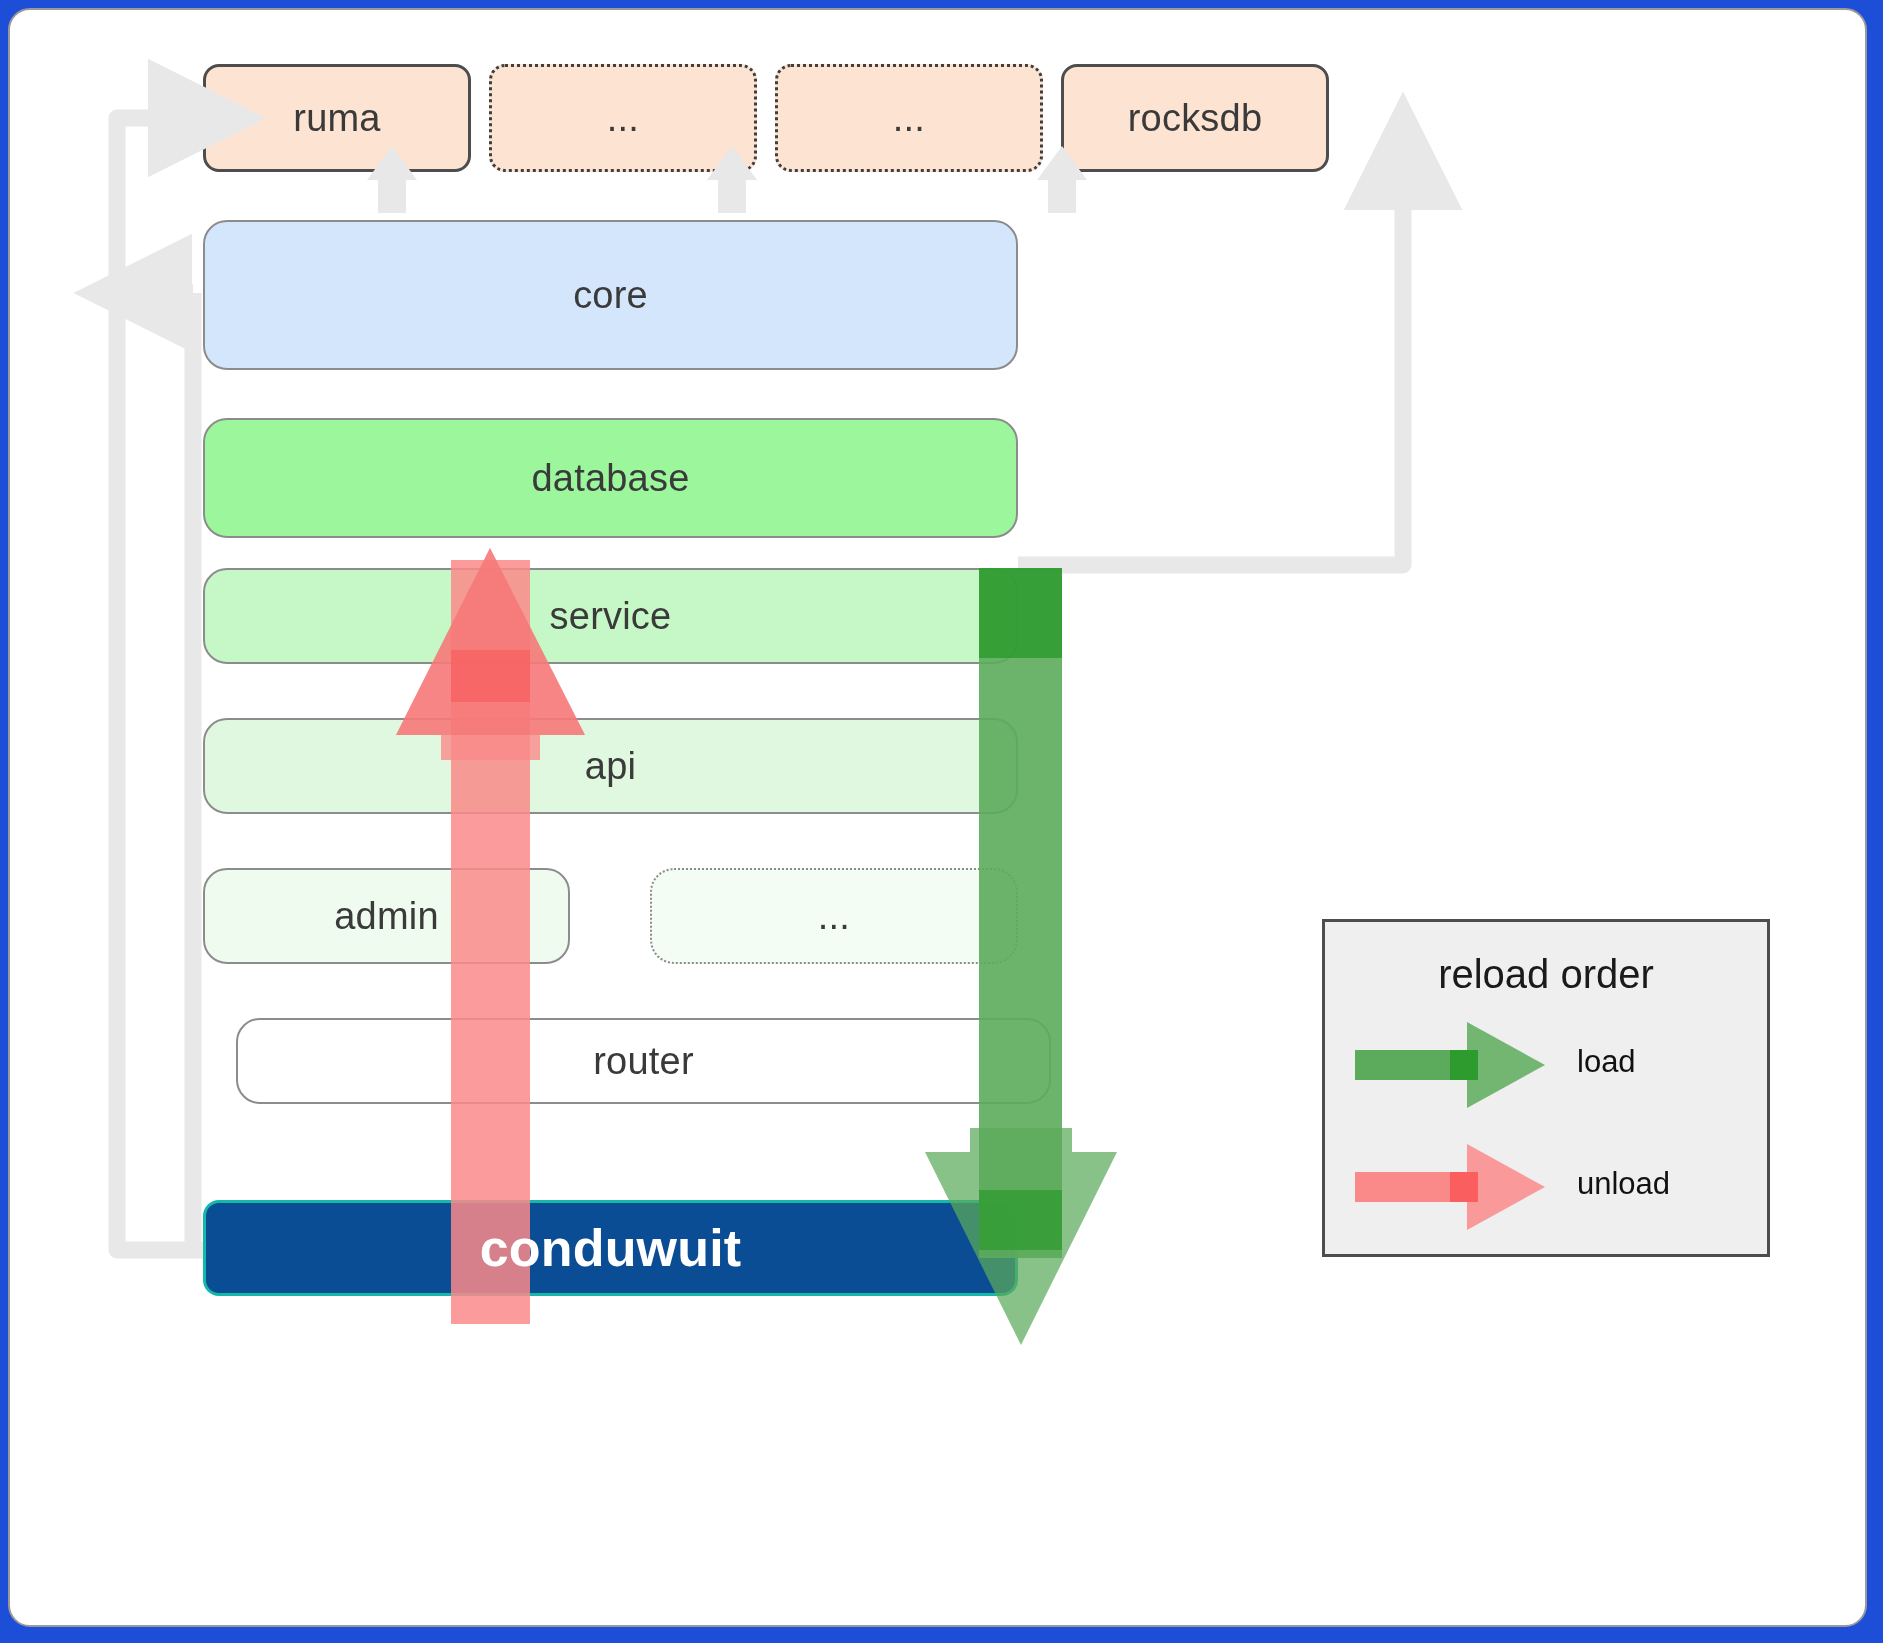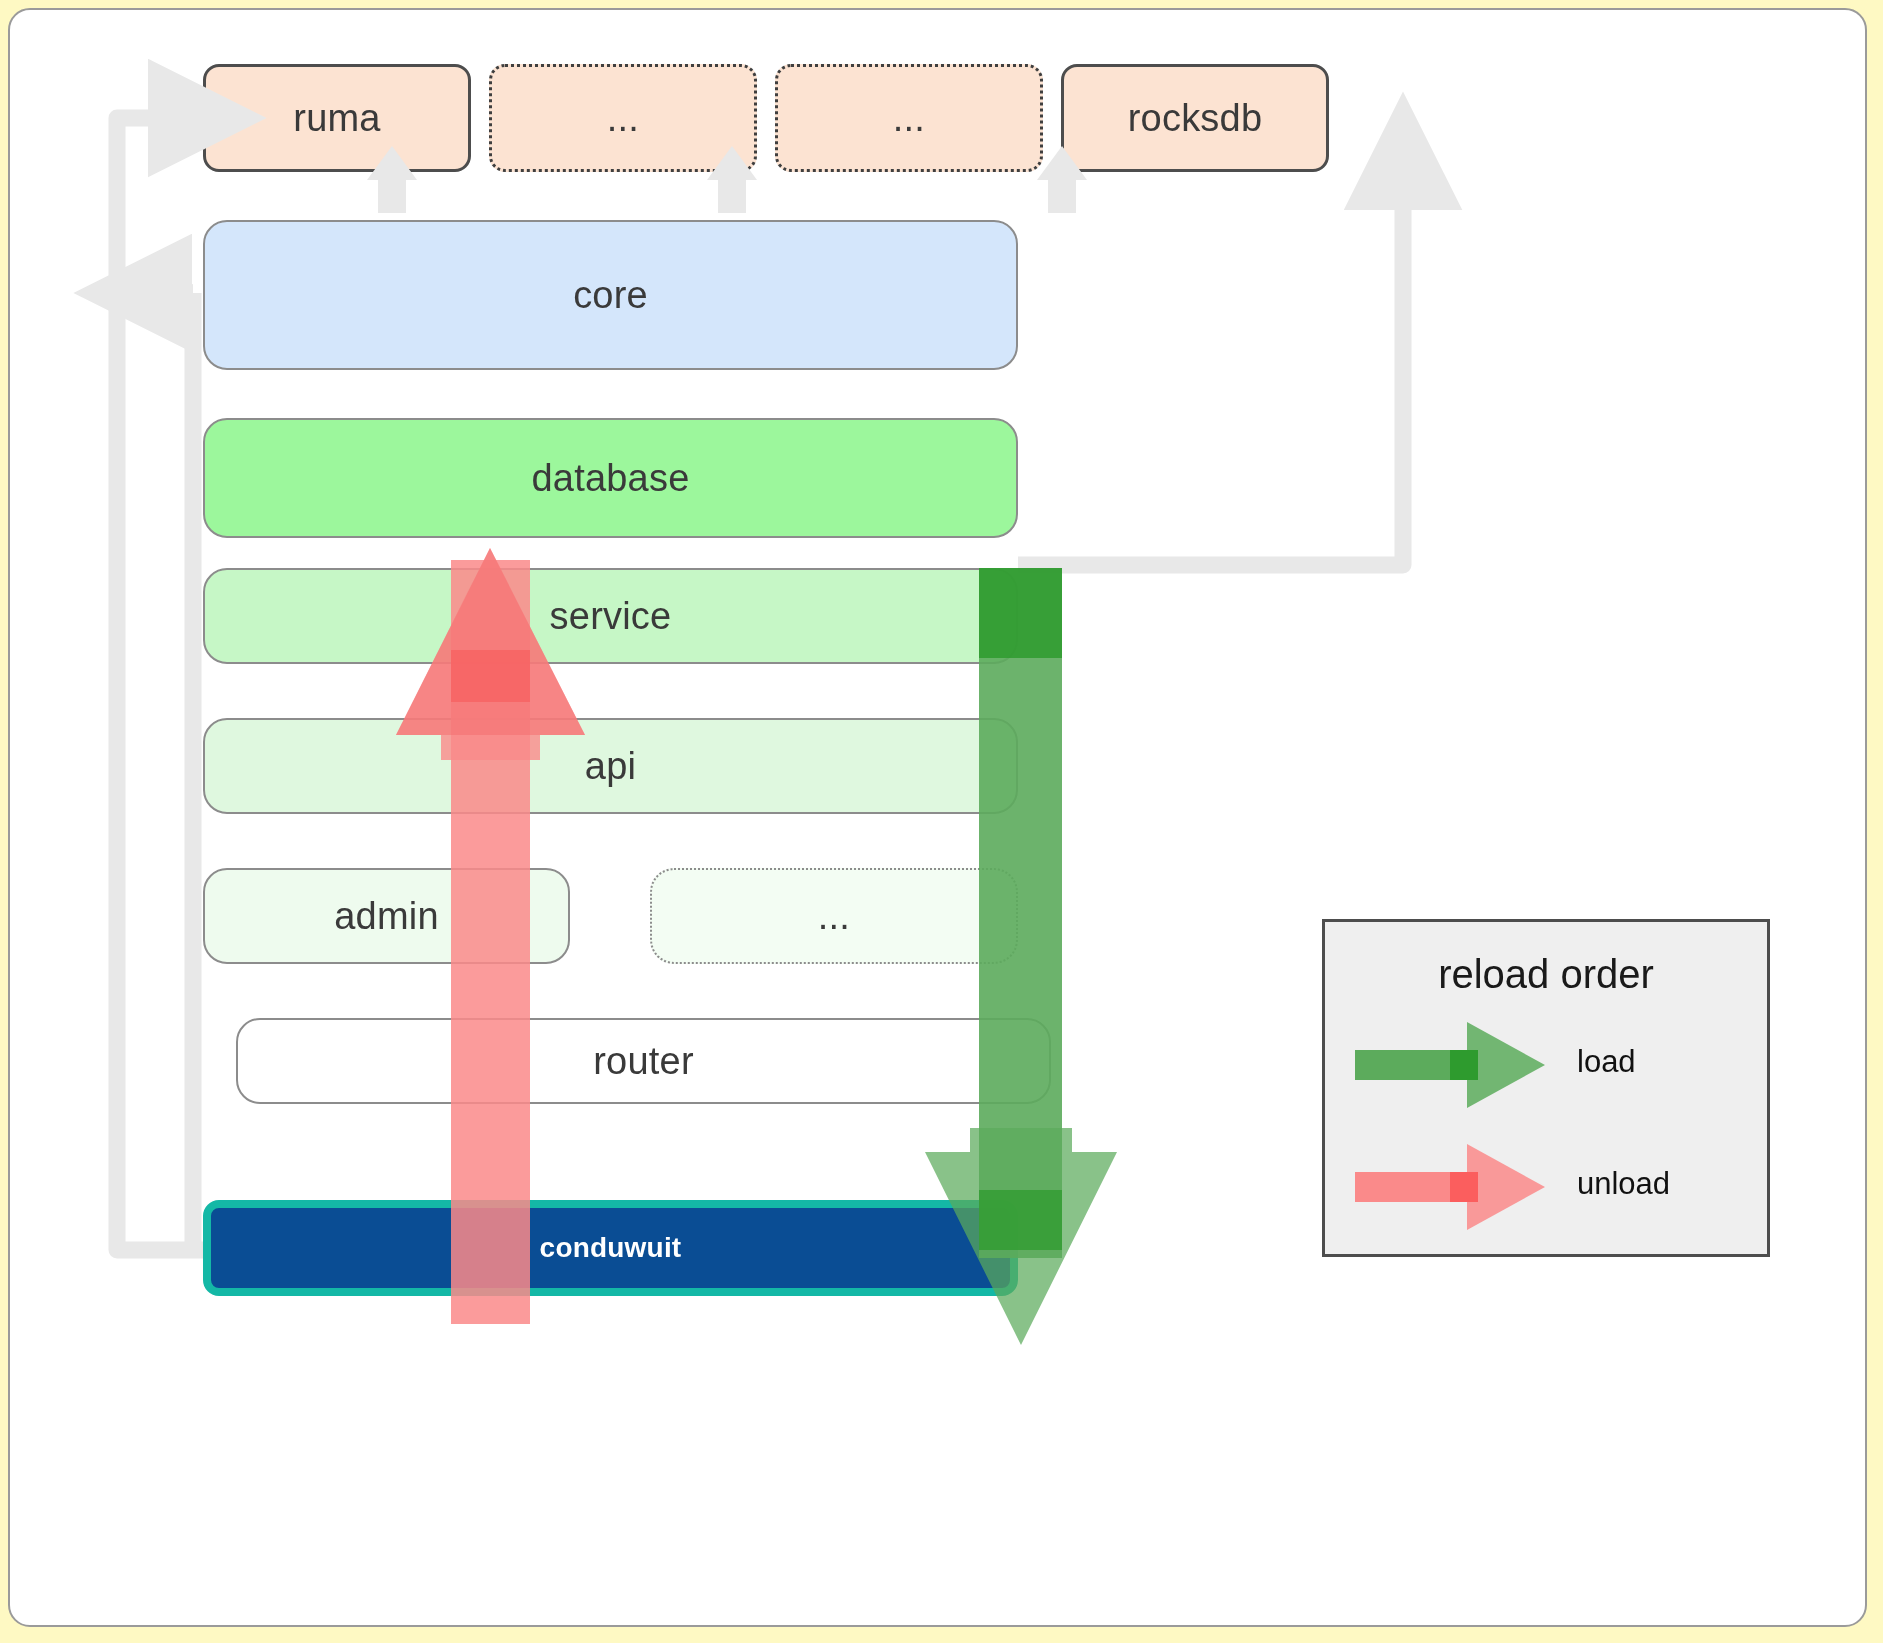--- a/index.html
+++ b/index.html
@@ -7,21 +7,21 @@
     padding: 0;
     background: #ffffff;
   }
   body {
     font-family: "Liberation Sans", sans-serif;
   }
   #canvas {
     position: relative;
     width: 1883px;
     height: 1643px;
-    background: #fef9c3;
+    background: #1d4ed8;
     overflow: hidden;
   }
   #frame {
     position: absolute;
     left: 8px;
     top: 8px;
     width: 1859px;
     height: 1619px;
     border: 2px solid #9a9a9a;
     border-radius: 22px;
@@ -118,24 +118,24 @@
     background: #ffffff;
     border: 2px solid #8c8c8c;
     margin-left: 33px;
   }
   .n-conduwuit {
     left: 203px;
     top: 1200px;
     width: 815px;
     height: 96px;
     background: #0a4d94;
-    border: 8px solid #14b8a6;
+    border: 3px solid #14b8a6;
     border-radius: 16px;
     color: #ffffff;
-    font-size: 28px;
+    font-size: 52px;
     font-weight: bold;
   }
 
   
   #wires, #flows {
     position: absolute;
     left: 0;
     top: 0;
     width: 1883px;
     height: 1643px;

